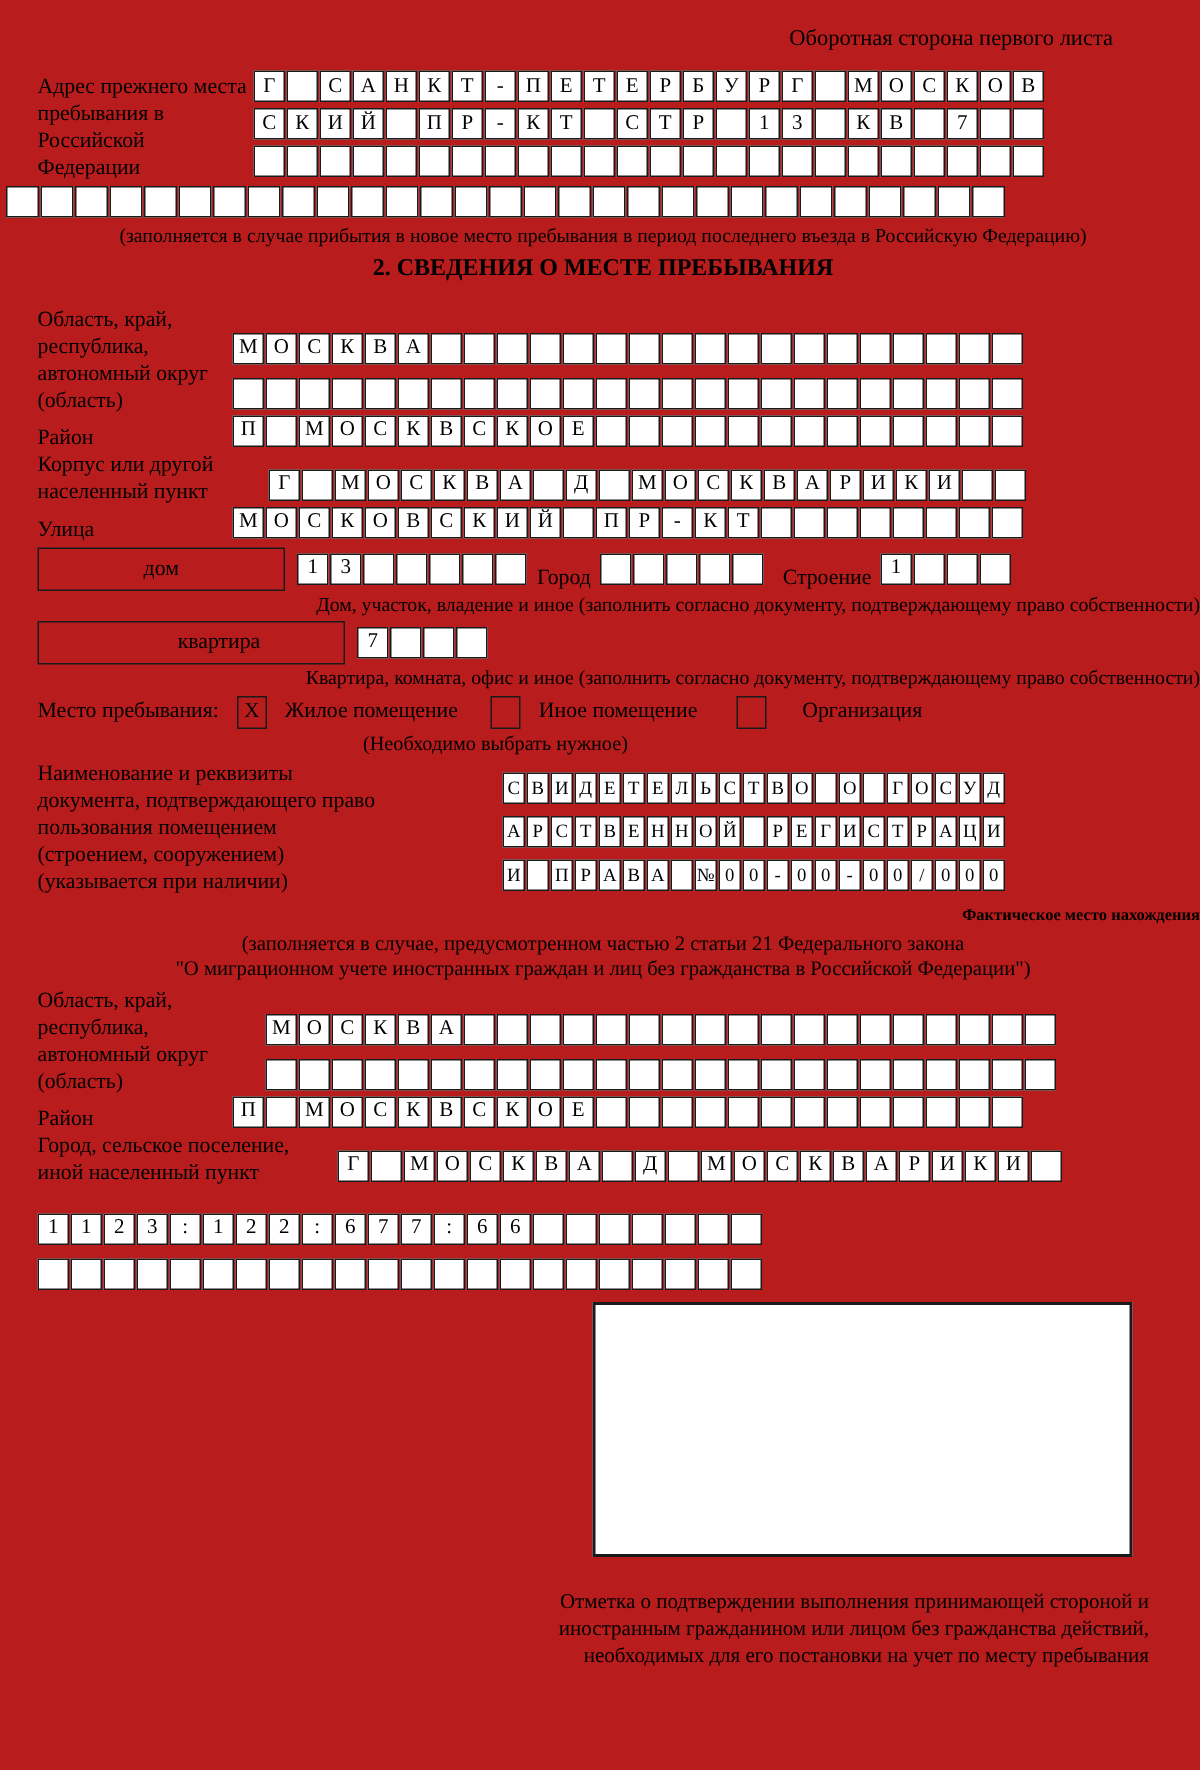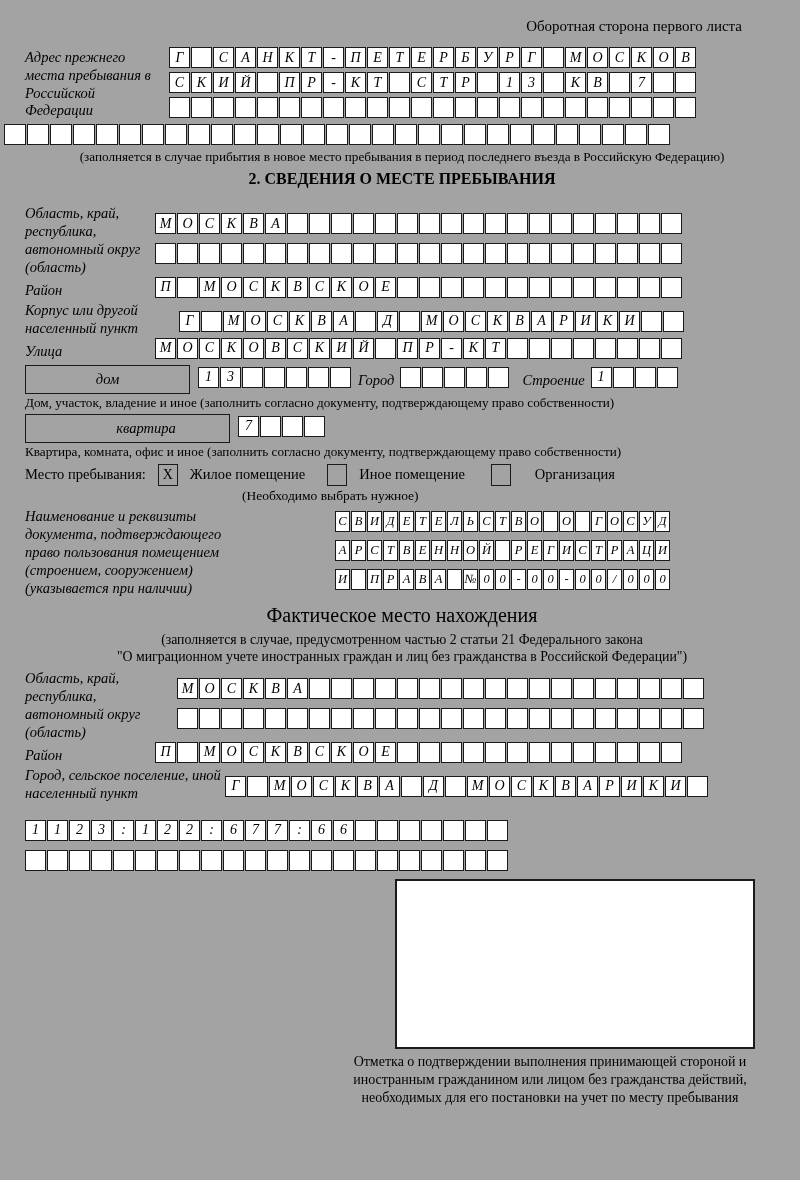--- a/index.html
+++ b/index.html
@@ -1,39 +1,39 @@
 <!DOCTYPE html>
 <html><head>
 <meta charset="utf-8">
 <style>
   * { box-sizing: border-box; }
   body { margin:0; background:#fff; }
   .page {
-    width:800px; height:1180px; background:#a3a3a3; color:#000;
+    width:800px; height:1180px; background:#b91c1c; color:#000;
     font-family:"Liberation Serif","DejaVu Serif",serif;
     padding:8px 0 0 4px; overflow:hidden; position:relative;
   }
   .header-note { text-align:right; padding-right:58px; font-size:15px; margin-top:10px; }
 
   .flabel { font-size:14.5px; line-height:1.24; flex:none; }
-  .frow { display:flex; align-items:center; margin-left:21px;font-style:italic; }
+  .frow { display:flex; align-items:flex-end; margin-left:21px; }
   .rows-col { display:flex; flex-direction:column; }
   .cellrow { display:flex; margin-bottom:4px; }
   .cell {
     width:21px; height:21px; border:1.5px solid #1a1a1a; margin-right:1px;
     display:inline-flex; align-items:center; justify-content:center;
     font-size:14px; flex:none; background:#fff;
   }
   .cell.small { width:15px; font-size:12.5px; }
   .cell.wide29 { width:22px; }
   .fullrow { margin-left:0; }
-  .caption { font-size:13.2px; margin-left:21px; margin-top:1px; margin-bottom:3px; }
+  .caption { font-size:13.2px; margin-left:21px; margin-top:1px; margin-bottom:3px;text-align:right; }
   .caption.center { text-align:center; margin-left:0; }
   .sec-title { text-align:center; font-weight:bold; font-size:16px; margin:5px 0 17px 0; }
-  .sub-title { text-align:center; font-weight:normal; font-size:20px; margin:6px 0 4px 0; }
+  .sub-title { text-align:right; font-weight:bold; font-size:11px; margin:6px 0 4px 0; }
   .note-center { text-align:center; font-size:13.8px; line-height:1.28; }
 
   .typebox {
     border:1.5px solid #1a1a1a; height:29px; display:inline-flex;
     align-items:center; justify-content:center; font-size:14.5px; flex:none;
   }
   .typebox.dom { width:165px; margin-right:8px; }
   .typebox.kv { width:205px; margin-right:8px;padding-left:37px; }
   .inline-lbl { font-size:14.5px; margin:3px 6px 0 6px; flex:none; }
 
@@ -48,22 +48,22 @@
   .doc-block { margin-top:4px; }
   .doc-label { width:232px; margin-right:78px; }
 
   .kad-rows { margin-top:17px; }
 
   .stamp-box {
     border:2px solid #1a1a1a; width:360px; height:170px;
     margin-left:391px; margin-top:4px; background:#fff;
   }
   .stamp-caption {
-    width:432px; margin-left:330px; margin-top:4px;
-    text-align:center; font-size:14px; line-height:1.3;
+    width:432px; margin-left:330px; margin-top:22px;
+    text-align:right; font-size:14px; line-height:1.3;
   }
   .mt2{margin-top:2px;} .mt4{margin-top:4px;}
   .city-offset { margin-top:7px; }
 </style>
 </head>
 <body>
 
 <div class="page">
 
   <div class="header-note">Оборотная сторона первого листа</div>

